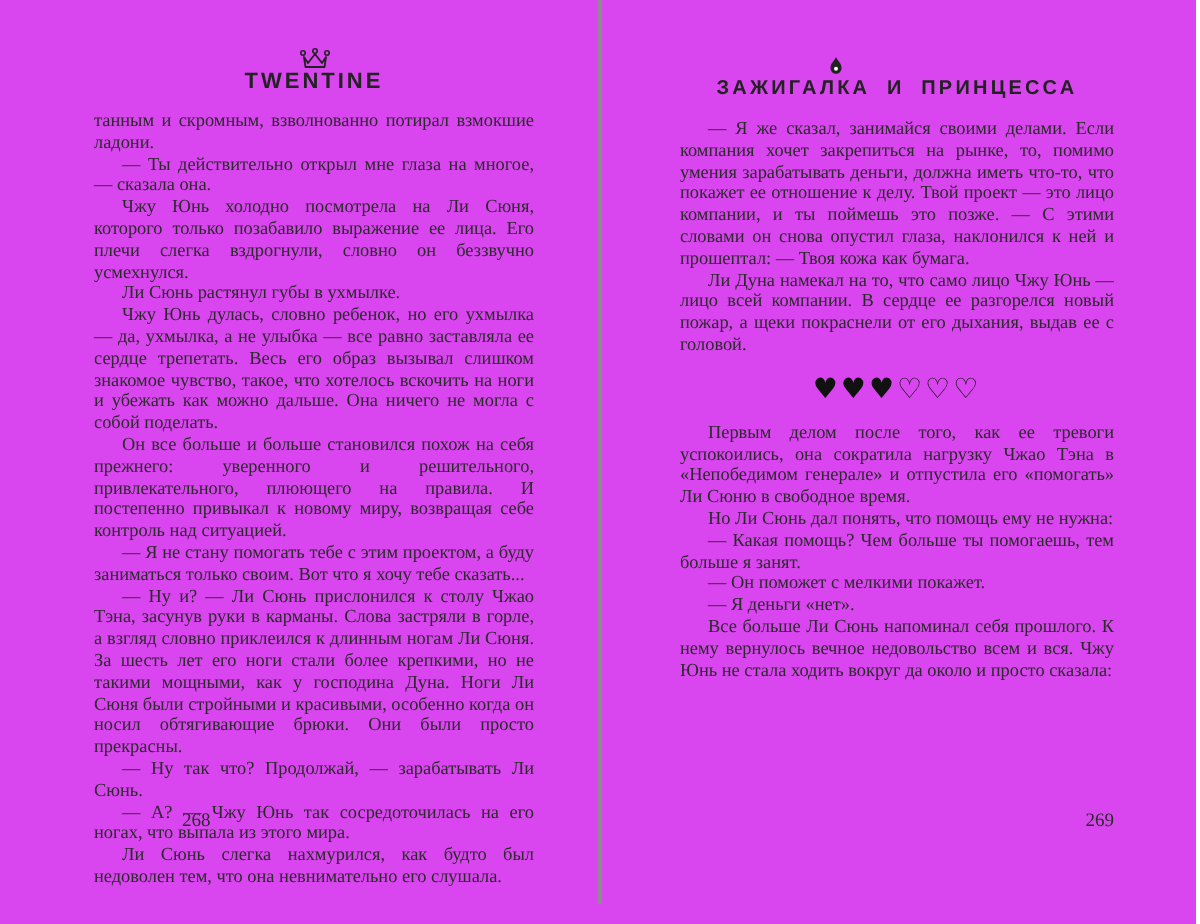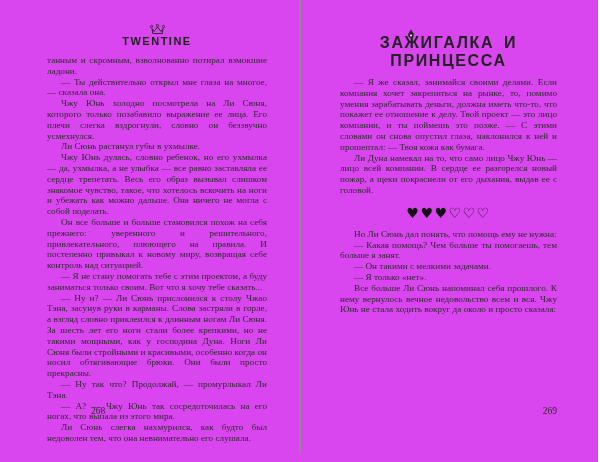--- a/index.html
+++ b/index.html
@@ -41,21 +41,21 @@
   }
   .head-right { margin-top: 26px; }
   .title-wrap { position: relative; display: inline-block; padding-top: 8px; }
   .flame-icon-box {
     position: absolute;
     top: -1px;
     left: 31%;
     width: 8px; height: 10px;
   }
   .chapter-title {
-    font-size: 16px;
+    font-size: 10px;
     letter-spacing: 1.6px;
     word-spacing: 4px;
     font-weight: 600;
   }
 
   .body-text-left  { margin-top: 8px; }
   .body-text-right { margin-top: 7px; }
   .para {
     margin: 0;
     font-size: 9.2px;
@@ -105,21 +105,21 @@
       </div>
       <div class="body-text-left">
           <p class="para">танным и скромным, взволнованно потирал взмокшие ладони.</p>
           <p class="para indent">— Ты действительно открыл мне глаза на многое, — сказала она.</p>
           <p class="para indent">Чжу Юнь холодно посмотрела на Ли Сюня, которого только позабавило выражение ее лица. Его плечи слегка вздрогнули, словно он беззвучно усмехнулся.</p>
           <p class="para indent">Ли Сюнь растянул губы в ухмылке.</p>
           <p class="para indent">Чжу Юнь дулась, словно ребенок, но его ухмылка — да, ухмылка, а не улыбка — все равно заставляла ее сердце трепетать. Весь его образ вызывал слишком знакомое чувство, такое, что хотелось вскочить на ноги и убежать как можно дальше. Она ничего не могла с собой поделать.</p>
           <p class="para indent">Он все больше и больше становился похож на себя прежнего: уверенного и решительного, привлекательного, плюющего на правила. И постепенно привыкал к новому миру, возвращая себе контроль над ситуацией.</p>
           <p class="para indent">— Я не стану помогать тебе с этим проектом, а буду заниматься только своим. Вот что я хочу тебе сказать...</p>
           <p class="para indent">— Ну и? — Ли Сюнь прислонился к столу Чжао Тэна, засунув руки в карманы. Слова застряли в горле, а взгляд словно приклеился к длинным ногам Ли Сюня. За шесть лет его ноги стали более крепкими, но не такими мощными, как у господина Дуна. Ноги Ли Сюня были стройными и красивыми, особенно когда он носил обтягивающие брюки. Они были просто прекрасны.</p>
-          <p class="para indent">— Ну так что? Продолжай, — промурлыкал Ли Тэна.</p>
+          <p class="para indent">— Ну так что? Продолжай, — зарабатывать Ли Сюнь.</p>
           <p class="para indent">— А? — Чжу Юнь так сосредоточилась на его ногах, что выпала из этого мира.</p>
           <p class="para indent">Ли Сюнь слегка нахмурился, как будто был недоволен тем, что она невнимательно его слушала.</p>
         </div>
     </div>
     <div class="page-number page-number-left">268</div>
   </div>
 
   <div class="page-divider"></div>
 
   <div class="page page-right">
@@ -134,23 +134,24 @@
           </span>
           <span class="chapter-title">ЗАЖИГАЛКА И ПРИНЦЕССА</span>
         </span>
       </div>
       <div class="body-text-right">
           <p class="para indent">— Я же сказал, занимайся своими делами. Если компания хочет закрепиться на рынке, то, помимо умения зарабатывать деньги, должна иметь что-то, что покажет ее отношение к делу. Твой проект — это лицо компании, и ты поймешь это позже. — С этими словами он снова опустил глаза, наклонился к ней и прошептал: — Твоя кожа как бумага.</p>
           <p class="para indent">Ли Дуна намекал на то, что само лицо Чжу Юнь — лицо всей компании. В сердце ее разгорелся новый пожар, а щеки покраснели от его дыхания, выдав ее с головой.</p>
         </div>
       <div class="hearts-divider">♥♥♥♡♡♡</div>
       <div>
+          <p class="para indent">Первым делом после того, как ее тревоги успокоились, она сократила нагрузку Чжао Тэна в «Непобедимом генерале» и отпустила его «помогать» Ли Сюню в свободное время.</p>
           <p class="para indent">Но Ли Сюнь дал понять, что помощь ему не нужна:</p>
           <p class="para indent">— Какая помощь? Чем больше ты помогаешь, тем больше я занят.</p>
-          <p class="para indent">— Он такими с мелкими задачами.</p>
-          <p class="para indent">— Я только «нет».</p>
+          <p class="para indent">— Он поможет с мелкими покажет.</p>
+          <p class="para indent">— Я деньги «нет».</p>
           <p class="para indent">Все больше Ли Сюнь напоминал себя прошлого. К нему вернулось вечное недовольство всем и вся. Чжу Юнь не стала ходить вокруг да около и просто сказала:</p>
         </div>
     </div>
     <div class="page-number page-number-right">269</div>
   </div>
 
 </div>
 
 </body></html>

